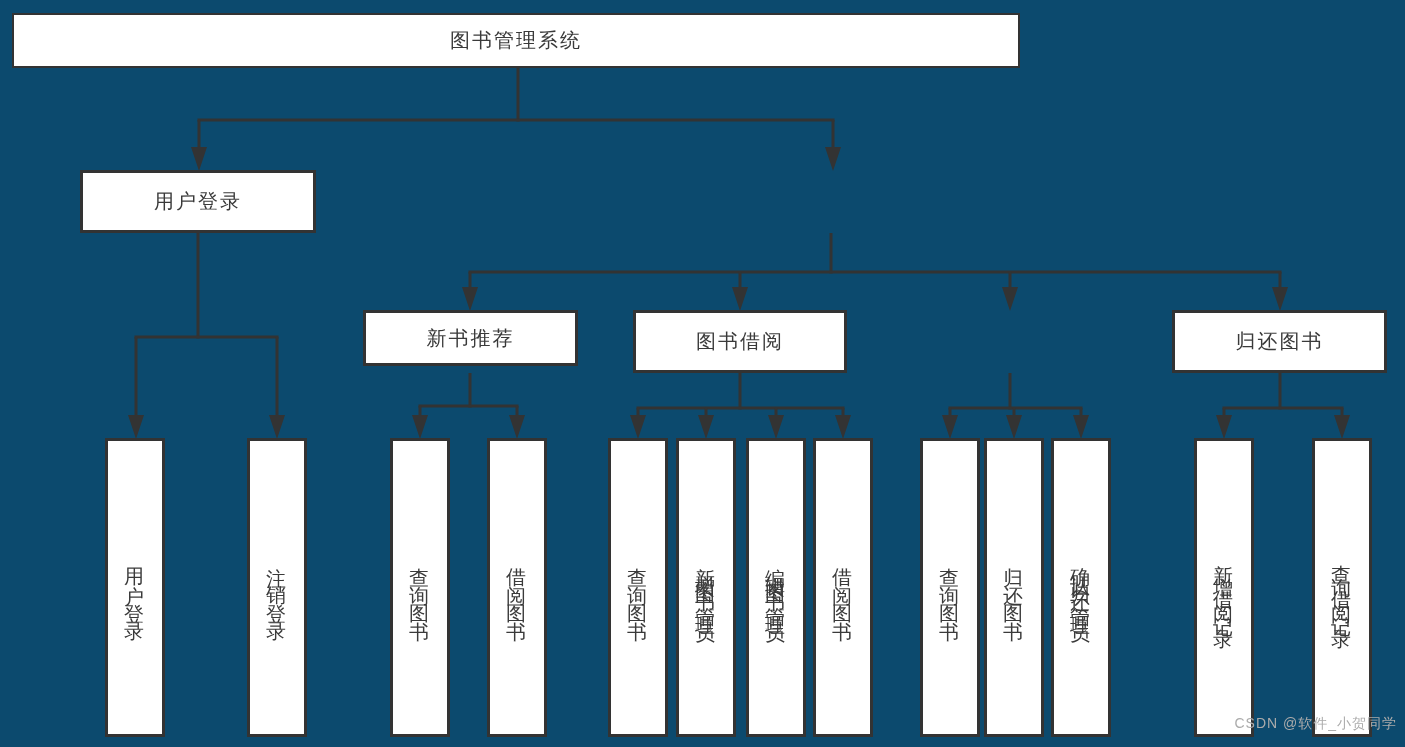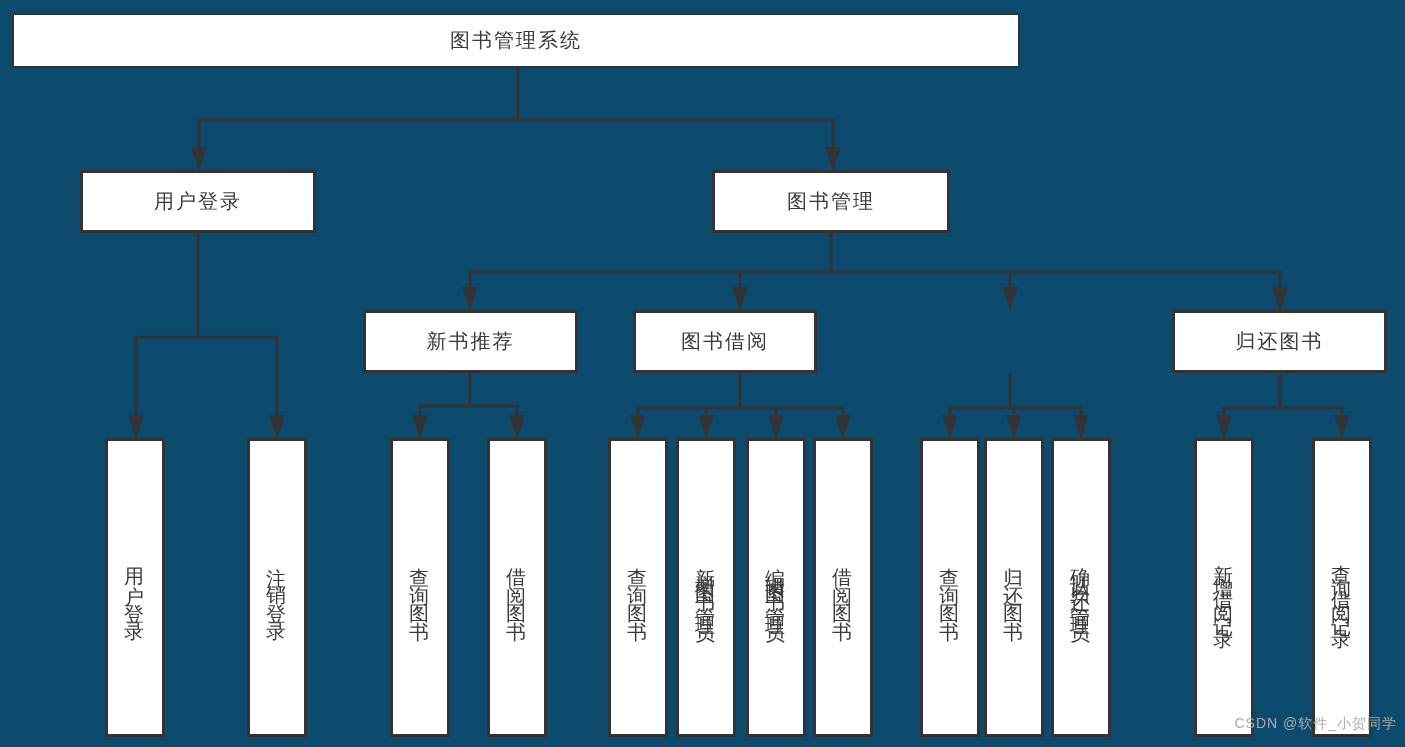--- a/index.html
+++ b/index.html
@@ -115,24 +115,23 @@
       <line x1="1224" y1="408" x2="1224" y2="417"></line>
       <path class="tri" d="M1216 415 L1232 415 L1224 439 Z"></path>
       <line x1="1342" y1="408" x2="1342" y2="417"></line>
       <path class="tri" d="M1334 415 L1350 415 L1342 439 Z"></path>
     </g>
   </svg>
 
   <div class="box hbox root" style="left:12px;top:13px;width:1008px;height:55px;">图书管理系统</div>
 
   <div class="box hbox" style="left:80px;top:170px;width:236px;height:63px;">用户登录</div>
-  <div class="box hbox" style="left:712px;top:170px;width:238px;height:63px;">图书管理</div>
 
-  <div class="box hbox" style="left:363px;top:310px;width:215px;height:63px;">新书推荐</div>
-  <div class="box hbox" style="left:633px;top:310px;width:184px;height:63px;">图书借阅</div>
+  <div class="box hbox" style="left:363px;top:310px;width:215px;height:56px;">新书推荐</div>
+  <div class="box hbox" style="left:633px;top:310px;width:214px;height:63px;">图书借阅</div>
   <div class="box hbox" style="left:1172px;top:310px;width:215px;height:63px;">归还图书</div>
 
   <div class="box vbox" style="left:105px;top:438px;width:60px;height:299px;">
     <span class="vtext spread">用户登录</span>
   </div>
   <div class="box vbox" style="left:247px;top:438px;width:60px;height:299px;">
     <span class="vtext spread">注销登录</span>
   </div>
 
   <div class="box vbox" style="left:390px;top:438px;width:60px;height:299px;">

